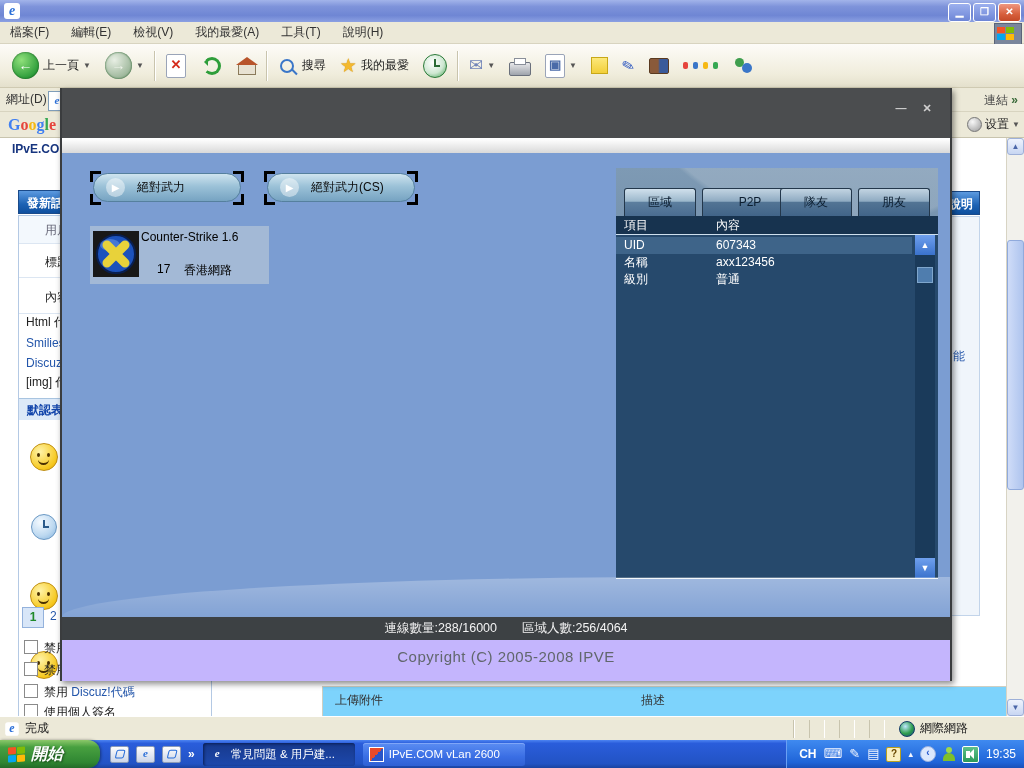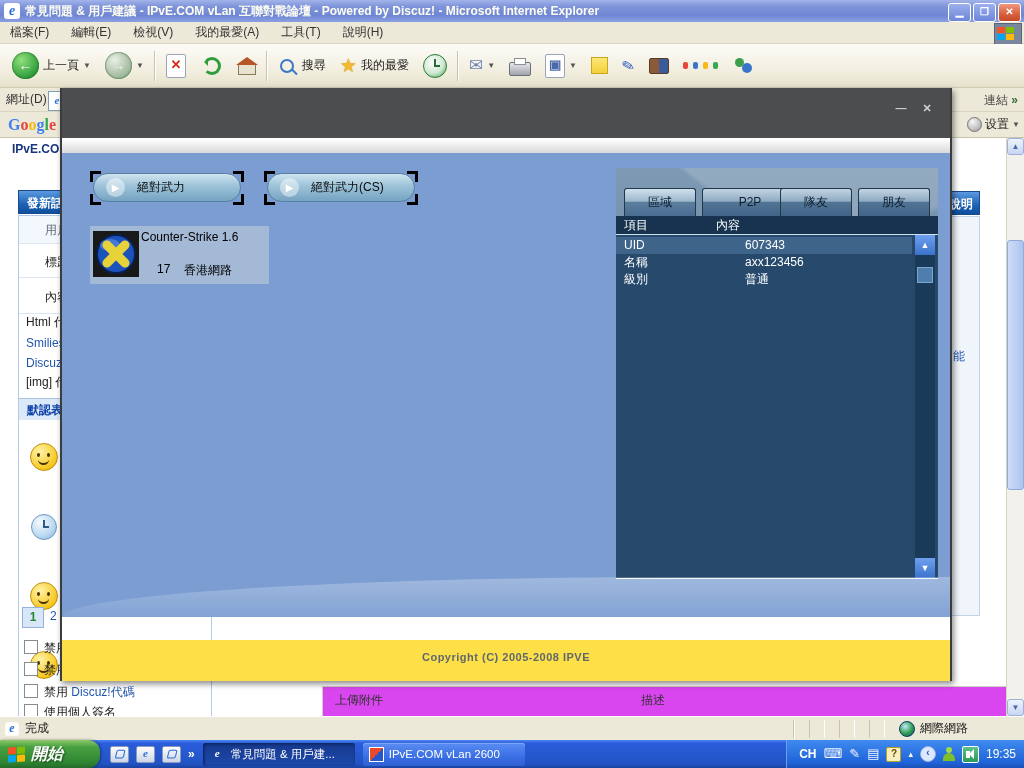--- a/index.html
+++ b/index.html
@@ -111,29 +111,29 @@
   .rpanel{position:absolute;left:554px;top:15px;width:322px;height:410px;
     background:radial-gradient(160% 120% at 70% -40%,rgba(255,255,255,.16) 45%,rgba(255,255,255,0) 46%),
                linear-gradient(#7e9ab4,#47688e);border-bottom:1px solid #eef4f8;}
   .atab{position:absolute;top:20px;width:70px;height:27px;border:1px solid #23374b;border-bottom:none;border-radius:3px 3px 0 0;
     background:linear-gradient(#c2d4e2,#8fabc2 45%,#527494 50%,#416488);text-align:center;line-height:26px;color:#0c1e30;}
   .phead{position:absolute;left:0;top:48px;width:322px;height:19px;background:#17334f;color:#fff;
     border-bottom:1px solid #cfe0ee;box-sizing:border-box;}
   .pbody{position:absolute;left:0;top:67px;width:322px;height:343px;background:#26496c;color:#fff;}
   .prow{position:absolute;left:0;width:296px;height:17px;line-height:17px;}
   .prow .k{position:absolute;left:8px;}
-  .prow .v{position:absolute;left:100px;margin-left:29px;}
+  .prow .v{position:absolute;left:100px;}
   .pscroll{position:absolute;right:3px;top:0;width:20px;height:343px;background:#1a3a5a;}
   .parrow{position:absolute;left:0;width:20px;height:20px;background:linear-gradient(#6fa0ee,#3a72cc);color:#fff;
     font-size:9px;line-height:20px;text-align:center;}
   .pthumb{position:absolute;left:2px;top:32px;width:16px;height:16px;background:#4f7dae;border:1px solid #7fa6cc;box-sizing:border-box;}
   .appstat{position:absolute;left:0;top:529px;width:100%;height:23px;background:#3d4144;color:#f2f2f2;
     text-align:center;line-height:22px;font-size:12.5px;}
-  .appcopy{position:absolute;left:0;top:552px;width:100%;height:41px;background:#fde047;color:#61676c;
-    text-align:center;font-weight:bold;font-size:11px;line-height:34px;letter-spacing:.5px;}
+  .appcopy{position:absolute;left:0;top:552px;width:100%;height:41px;background:#c4b5fd;color:#61676c;
+    text-align:center;font-weight:normal;font-size:15px;line-height:34px;letter-spacing:.5px;}
   
   .statusbar{left:0;top:716px;width:1024px;height:24px;background:#ece9d8;border-top:1px solid #fff;
     display:flex;align-items:center;padding-left:4px;box-sizing:border-box;color:#222;z-index:25;}
   .spane{height:18px;border-left:1px solid #c8c4ae;border-right:1px solid #fff;margin-left:14px;}
   .globe{width:14px;height:14px;border-radius:50%;background:radial-gradient(circle at 38% 32%,#bfe8ff,#2f9e4e 55%,#14487e);border:1px solid #123a68;}
   .taskbar{left:0;top:740px;width:1024px;height:28px;z-index:40;
     background:linear-gradient(#4d84f2,#2a5ddb 12%,#2253c4 85%,#1a43a0);display:flex;align-items:center;}
   .startbtn{height:28px;width:100px;border-radius:0 12px 12px 0;display:flex;align-items:center;gap:6px;padding-left:8px;box-sizing:border-box;
     background:linear-gradient(#8cc86a,#48a040 25%,#2f8632 80%,#236b28);box-shadow:1px 0 3px rgba(0,0,0,.4);}
   .flag{display:grid;grid-template-columns:8px 8px;grid-template-rows:7px 7px;gap:1px;transform:skewY(-4deg);}
@@ -158,21 +158,20 @@
   .vol:before{content:"";position:absolute;left:3px;top:4px;width:4px;height:7px;background:#fff;}
   .vol:after{content:"";position:absolute;left:6px;top:2px;border:5px solid transparent;border-right-color:#fff;border-left:none;}
 </style>
 </head>
 <body>
 
 <div class="scr">
 
   <div class="abs titlebar">
     <span class="ie-e">e</span>
-    <span>常見問題 &amp; 用戶建議 - IPvE.COM vLan 互聯對戰論壇 - Powered by Discuz! - Microsoft Internet Explorer</span>
     <div class="abs capbtns">
       <div class="capbtn">▁</div>
       <div class="capbtn">❐</div>
       <div class="capbtn close">✕</div>
     </div>
   </div>
 
   <div class="abs menubar">
     <span>檔案(F)</span>
     <span>編輯(E)</span>
@@ -288,21 +287,21 @@
     <div class="abs clockic" style="left:31px;top:348px;"></div>
     <div class="abs smile" style="left:30px;top:390px;"></div>
     <div class="abs smile" style="left:30px;top:431px;"></div>
     <div class="abs pgbox" style="left:22px;top:469px;">1</div>
     <a class="abs blulink" style="left:50px;top:471px;">2</a>
     <div class="abs" style="left:24px;top:502px;color:#222;"><span class="cbx"></span><span>禁用</span></div>
     <div class="abs" style="left:24px;top:524px;color:#222;"><span class="cbx"></span><span>禁用</span></div>
     <div class="abs" style="left:24px;top:546px;color:#222;"><span class="cbx"></span><span>禁用</span> <a class="blulink">Discuz!代碼</a></div>
     <div class="abs" style="left:24px;top:566px;color:#222;"><span class="cbx"></span><span>使用個人簽名</span></div>
 
-    <div class="abs" style="left:322px;top:548px;width:684px;height:36px;background:#d946ef;border:1px solid #cfcfc2;border-right:none;box-sizing:border-box;line-height:26px;color:#333;">
+    <div class="abs" style="left:322px;top:548px;width:684px;height:36px;background:#7dd3fc;border:1px solid #cfcfc2;border-right:none;box-sizing:border-box;line-height:26px;color:#333;">
       <span style="margin-left:12px;">上傳附件</span>
       <span style="position:absolute;left:318px;">描述</span>
     </div>
 
     <div class="abs bluehdr" style="left:944px;top:53px;width:36px;height:24px;padding-left:4px;">說明</div>
     <div class="abs" style="left:944px;top:78px;width:36px;height:400px;background:#f0f5fb;border:1px solid #c2d4ea;box-sizing:border-box;"></div>
     <a class="abs blulink" style="left:953px;top:210px;">能</a>
   </div>
 
   <div class="abs vscroll">
@@ -382,20 +381,25 @@
           <div class="pscroll">
             <div class="parrow" style="top:0;">▲</div>
             <div class="pthumb"></div>
             <div class="parrow" style="bottom:0;">▼</div>
           </div>
         </div>
       </div>
       <div class="wave"></div>
     </div>
 
+    <div class="appstat">
+      <span>連線數量:288/16000</span>
+      <span style="display:inline-block;width:18px;"></span>
+      <span>區域人數:256/4064</span>
+    </div>
     <div class="appcopy">Copyright (C) 2005-2008 IPVE</div>
   </div>
 
   <div class="abs statusbar">
     <span class="ie-e" style="transform:scale(.85);">e</span>
     <span>完成</span>
     <span class="spane" style="margin-left:auto;"></span>
     <span class="spane" style="width:14px;"></span>
     <span class="spane" style="width:14px;"></span>
     <span class="spane" style="width:14px;"></span>

